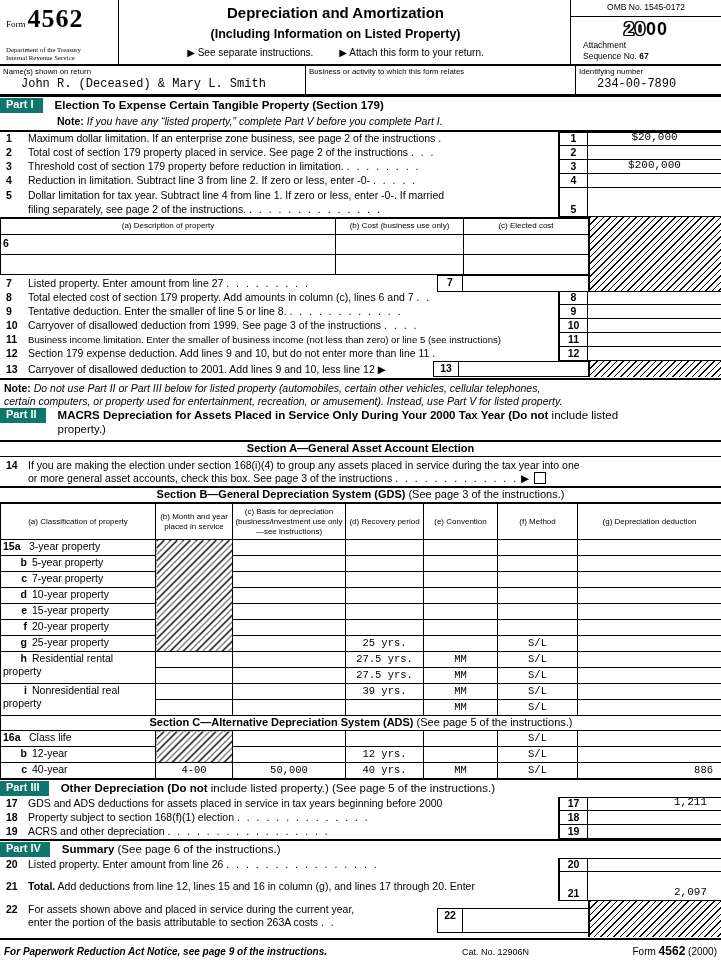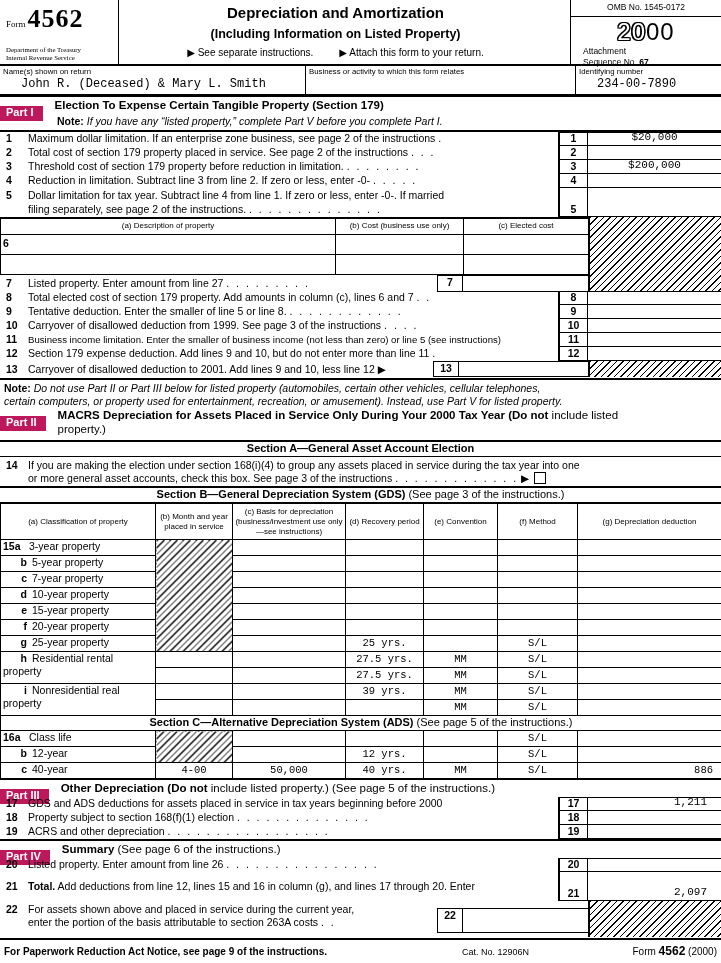--- a/index.html
+++ b/index.html
@@ -14,34 +14,34 @@
   .hdr-left{width:118px;box-sizing:border-box;padding:3px 4px 2px 6px;display:flex;flex-direction:column;justify-content:space-between;font-family:Liberation Serif, serif;}
   .form-sm{font-size:9px;}
   .form-num{font-size:26px;font-weight:bold;letter-spacing:1px;margin-left:2px;}
   .dept{font-size:6.8px;line-height:1.2;}
   .hdr-center{flex:1;border-left:1.5px solid #000;box-sizing:border-box;text-align:center;display:flex;flex-direction:column;justify-content:space-between;padding:4px 2px 5px 2px;}
   .title{font-size:15px;font-weight:bold;}
   .subtitle{font-size:12.5px;font-weight:bold;}
   .instr{font-size:10px;display:flex;justify-content:center;gap:26px;}
   .hdr-right{width:151px;border-left:1.5px solid #000;box-sizing:border-box;text-align:center;margin-left:18px;}
   .omb{font-size:8.5px;border-bottom:1px solid #000;padding:2px 0 3px 0;}
-  .year{font-size:24px;font-weight:normal;line-height:1;padding-top:3px;letter-spacing:1px;}
+  .year{font-size:18px;font-weight:bold;line-height:1;padding-top:3px;letter-spacing:1px;}
   .yr-o{color:#fff;text-shadow:-1.3px -1.3px 0 #000,1.3px -1.3px 0 #000,-1.3px 1.3px 0 #000,1.3px 1.3px 0 #000,0 1.3px 0 #000,0 -1.3px 0 #000,1.3px 0 0 #000,-1.3px 0 0 #000;}
   .attach-seq{font-size:8.5px;text-align:left;padding:2px 0 0 12px;line-height:1.3;}
   
   .namerow{display:flex;height:31px;border-bottom:3px solid #000;box-sizing:border-box;}
   .ncell{box-sizing:border-box;padding:1px 3px;}
   .ncell .lab{font-size:7.8px;}
   .ncell .val{font-size:12px;padding-left:18px;}
   .nc1{width:305px;}
   .nc2{width:270px;border-left:1px solid #000;}
   .nc3{flex:1;border-left:1.5px solid #000;}
   
   .pbar{display:flex;align-items:flex-start;padding:1px 0;}
-  .pbox{background:#be185d;color:#fff;font-weight:bold;font-size:11px;padding:0 9px 1px 6px;margin-right:12px;flex:0 0 auto;margin-top:8px;}
+  .pbox{background:#0f766e;color:#fff;font-weight:bold;font-size:11px;padding:0 9px 1px 6px;margin-right:12px;flex:0 0 auto;}
   .ptitle{font-weight:bold;font-size:11.5px;}
   .noteline{padding-left:57px;font-size:10.5px;height:15px;}
   
   .frow{display:flex;align-items:center;box-sizing:border-box;}
   .lwrap{width:558px;box-sizing:border-box;display:flex;align-items:center;padding-left:6px;}
   .lwrap2{width:558px;box-sizing:border-box;display:flex;padding-left:6px;}
   .lno{width:22px;font-weight:bold;flex:0 0 auto;}
   .ltxt{flex:1;}
   .dots{letter-spacing:2px;}
   .nbox{width:30px;box-sizing:border-box;border-left:2px solid #000;border-right:1px solid #000;border-bottom:1px solid #000;text-align:center;font-weight:bold;align-self:stretch;display:flex;align-items:flex-end;justify-content:center;}
@@ -83,21 +83,21 @@
   .gno15{font-weight:bold;display:inline-block;width:24px;text-align:left;padding-right:2px;}
   td.gval{text-align:center;font-size:10.5px;}
   td.gval.r{text-align:right;padding-right:8px;}
   td.secrow{text-align:center;font-size:11px;height:15px;}
   
   .l22row{position:relative;height:37px;border-bottom:0;}
   .l22txt{position:absolute;left:6px;top:2px;display:flex;width:430px;}
   .l22hatch{position:absolute;right:0;top:0;width:133px;height:36px;border-left:2px solid #000;box-sizing:border-box;}
   
   .footer{display:flex;border-top:2.5px solid #000;padding:4px 4px 0 4px;font-size:10px;align-items:baseline;}
-  .foot-l{font-weight:bold;flex:0 0 400px;}
+  .foot-l{font-weight:bold;flex:0 0 400px;font-style:italic;}
   .foot-c{flex:1;text-align:center;font-size:9px;}
   .foot-r{flex:0 0 130px;text-align:right;}
   .foot-r .fn{font-weight:bold;font-size:12px;}
 </style>
 </head>
 <body>
 
 <div class="page">
 
   <div class="hdr">

